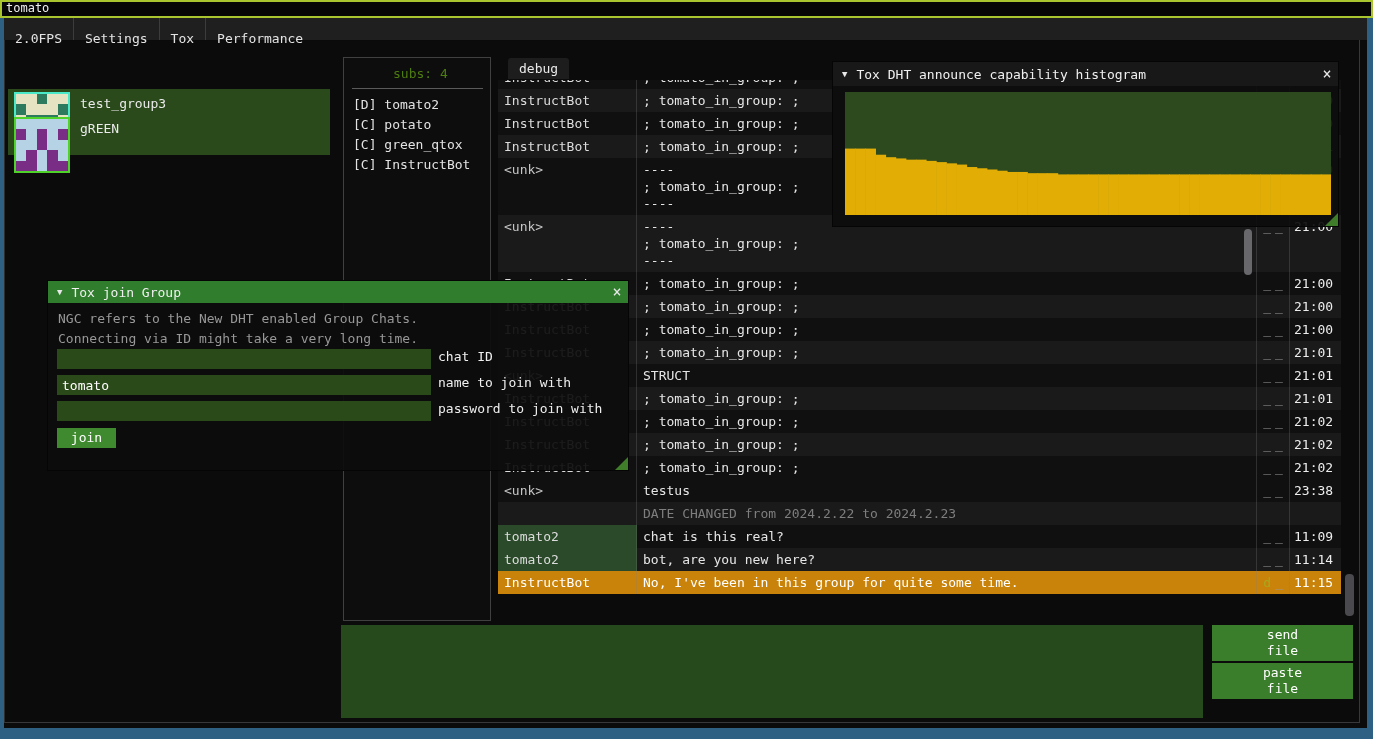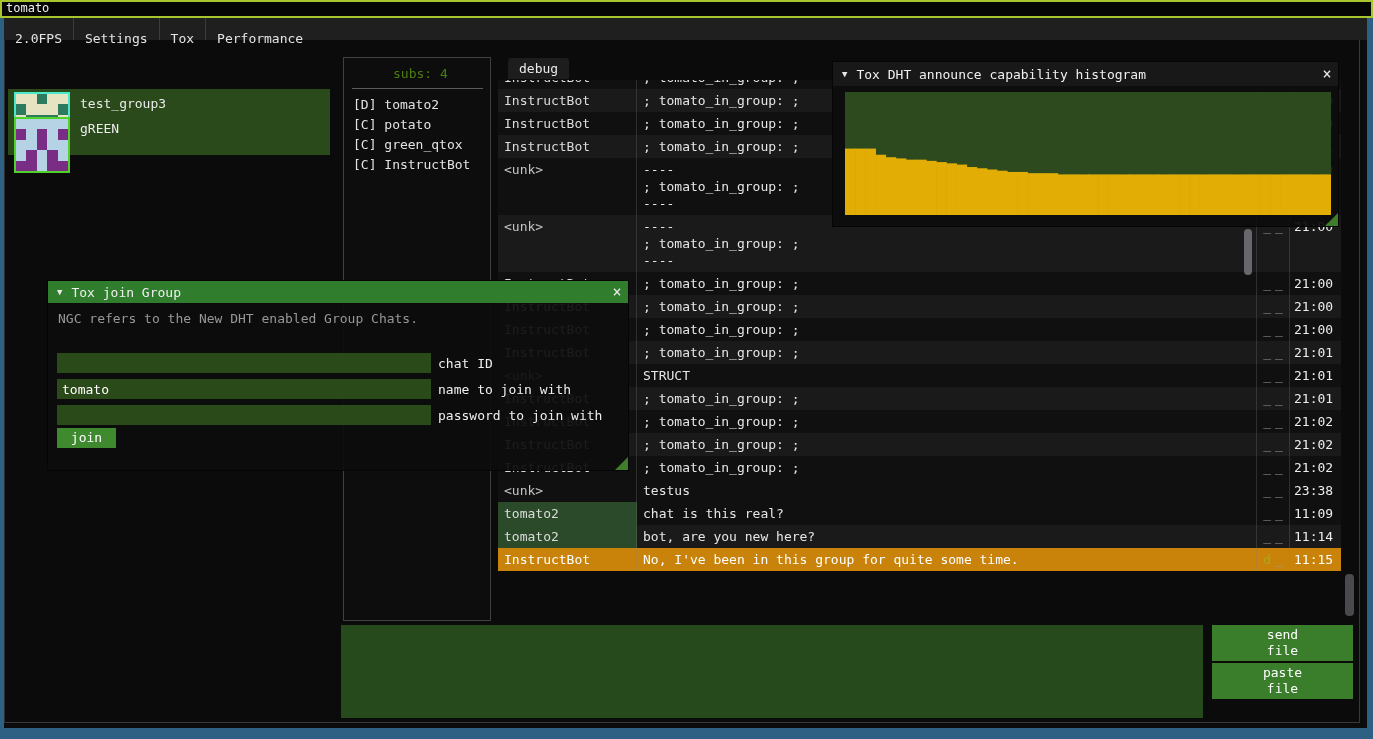--- a/index.html
+++ b/index.html
@@ -77,21 +77,21 @@
   .close-x{width:22px;text-align:center;font-size:15px;color:#e8e8e8;cursor:default;}
   .grip{position:absolute;right:0;bottom:0;width:0;height:0;
     border-left:13px solid transparent;border-bottom:13px solid #3f7d2a;}
   #hist-win{left:833px;top:62px;width:505px;height:164px;z-index:6;}
   #hist-win .fwin-title{height:24px;background:#181818;}
   #hist-plot{position:absolute;left:12px;top:30px;width:486px;height:123px;background:var(--hist-plot-bg);}
   #hist-plot svg{display:block;width:100%;height:100%;}
   #join-win{left:48px;top:281px;width:580px;height:189px;z-index:5;}
   #join-win .fwin-title{height:22px;background:var(--window-green);}
   .join-desc{position:absolute;left:10px;top:28px;color:#989898;line-height:20px;white-space:nowrap;}
-  .jfield{position:absolute;left:9px;height:28px;display:flex;align-items:center;}
+  .jfield{position:absolute;left:9px;height:28px;display:flex;}
   .jinput{width:374px;height:20px;box-sizing:border-box;background:var(--input-green);border:none;
     color:#fff;font-family:"DejaVu Sans Mono",monospace;font-size:13px;padding:0 5px;outline:none;}
   .jlabel{margin-left:7px;color:#efefef;white-space:nowrap;}
   #join-btn{position:absolute;left:9px;top:147px;width:59px;height:20px;background:#3f8a2f;
     color:#fff;text-align:center;line-height:20px;cursor:default;}
 </style>
 </head>
 <body>
 
 <div id="screen">
@@ -324,20 +324,23 @@
         <div class="crow normal">
           <div class="c-name unk">&lt;unk&gt;</div>
           <div class="c-msg">
             <div>testus</div>
           </div>
           <div class="c-status"><span class="st-u">_</span><span class="st-u">_</span></div>
           <div class="c-time">23:38</div>
         </div>
         <div class="crow system alt">
           <div class="c-name"></div>
+          <div class="c-msg">
+            <div>DATE CHANGED from 2024.2.22 to 2024.2.23</div>
+          </div>
           <div class="c-status"></div>
           <div class="c-time"></div>
         </div>
         <div class="crow normal">
           <div class="c-name ngreen">tomato2</div>
           <div class="c-msg">
             <div>chat is this real?</div>
           </div>
           <div class="c-status"><span class="st-u">_</span><span class="st-u">_</span></div>
           <div class="c-time">11:09</div>
@@ -435,20 +438,21 @@
   </div>
 
   <div class="fwin" id="join-win">
     <div class="fwin-title">
       <span class="collapse">▼</span>
       <span class="t">Tox join Group</span>
       <span class="close-x">×</span>
     </div>
     <div class="join-desc">
       <div>NGC refers to the New DHT enabled Group Chats.</div>
+      <div>Connecting via ID might take a very long time.</div>
     </div>
     <div class="jfield" style="top:68px;">
       <input class="jinput" value="" style="">
       <span class="jlabel">chat ID</span>
     </div>
     <div class="jfield" style="top:94px;">
       <input class="jinput" value="tomato" style="">
       <span class="jlabel">name to join with</span>
     </div>
     <div class="jfield" style="top:120px;">

